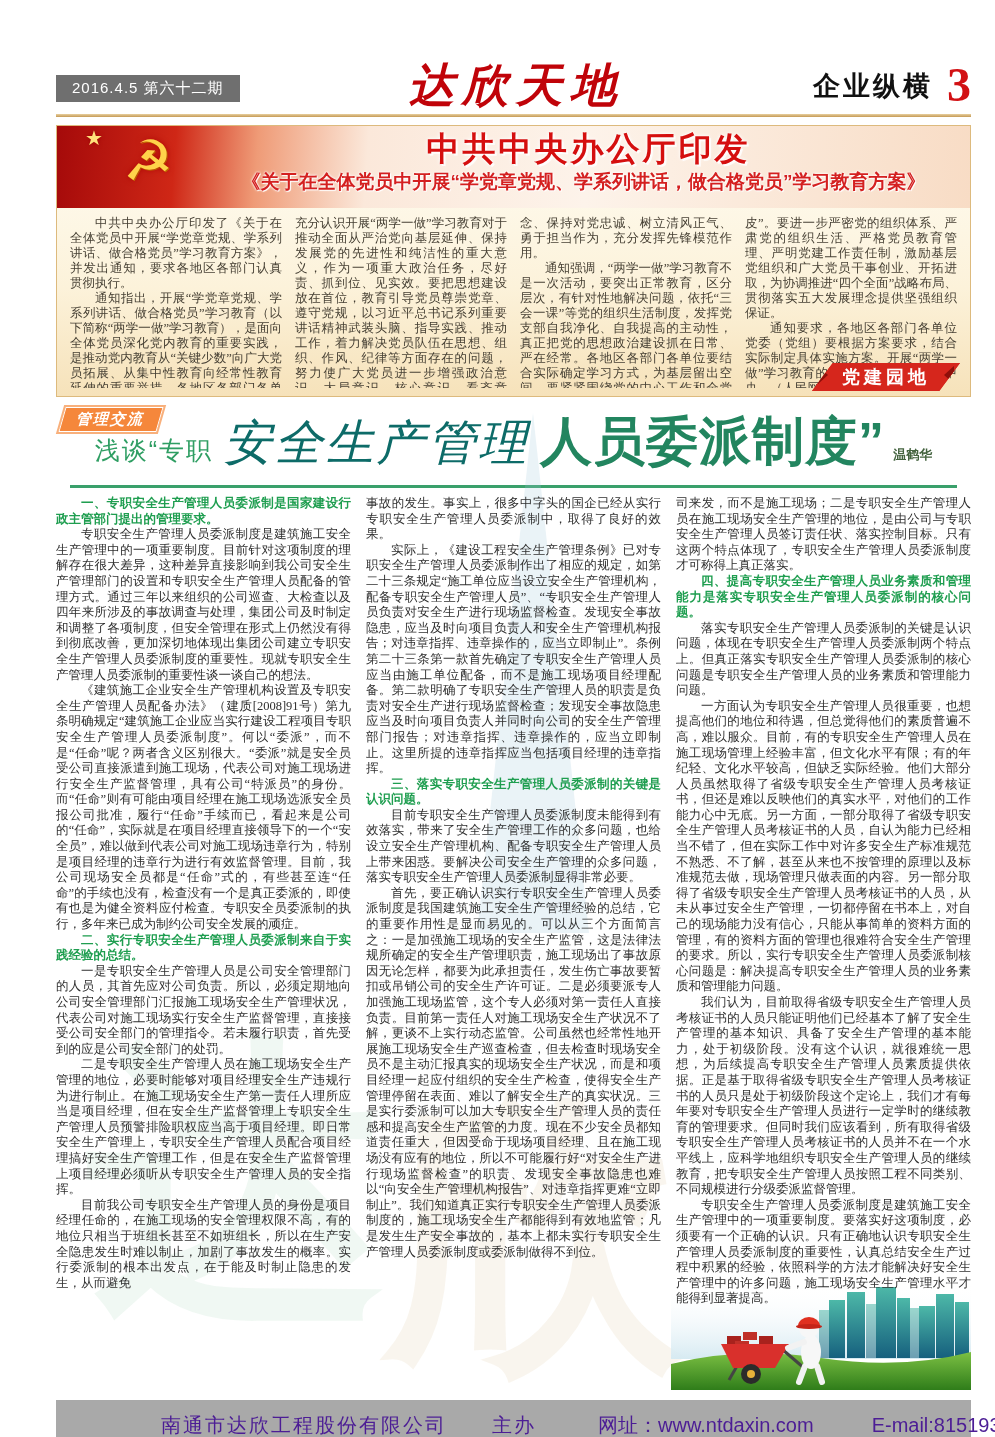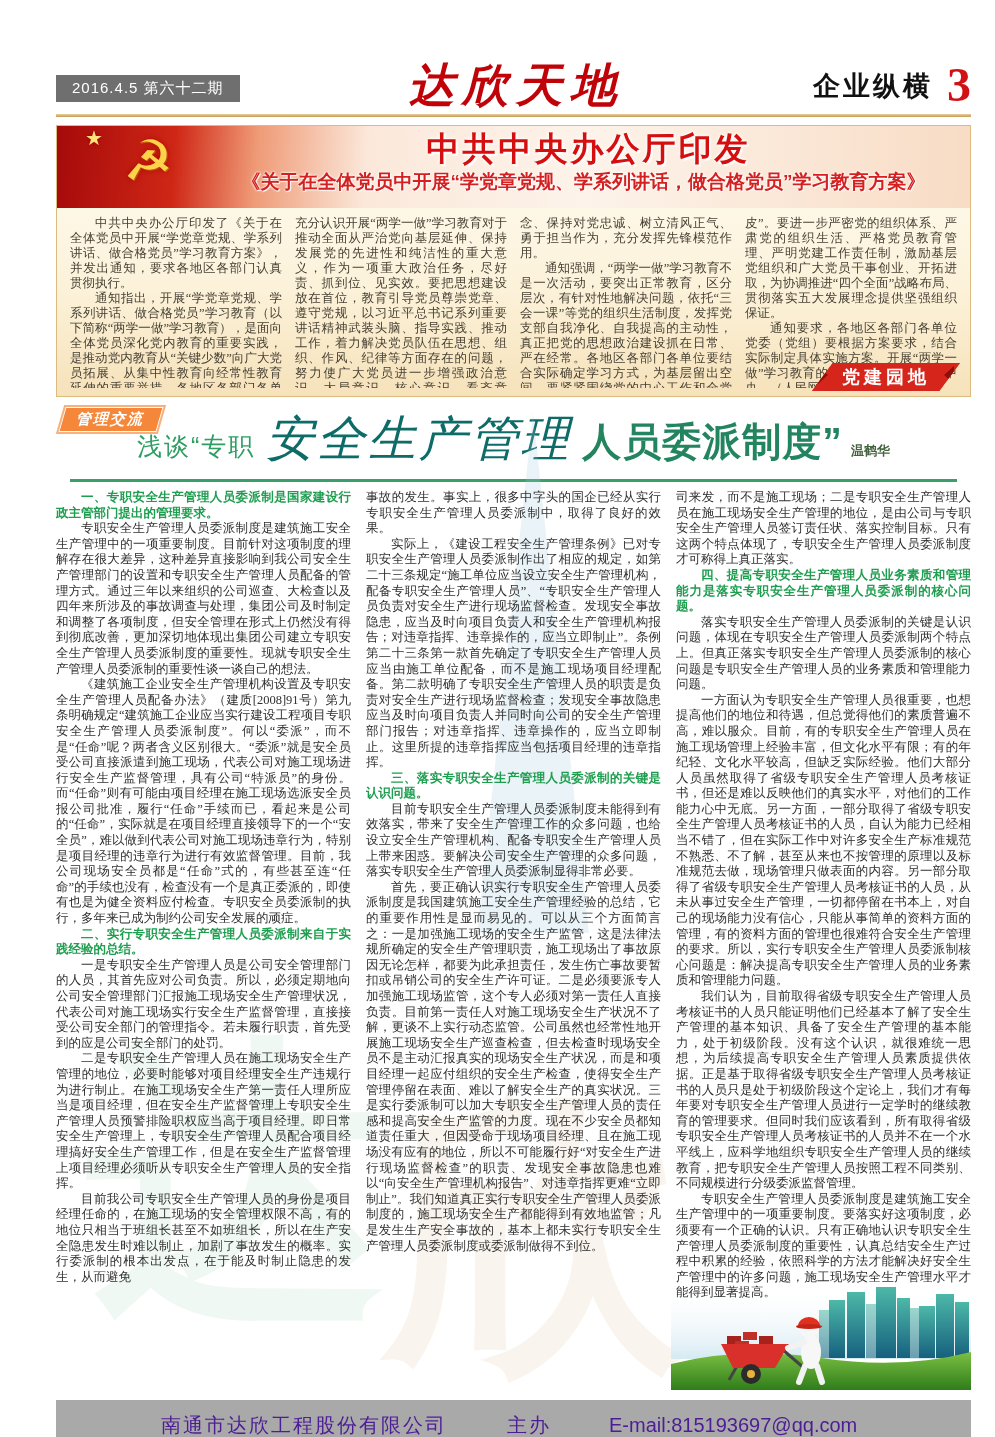--- a/index.html
+++ b/index.html
@@ -40,21 +40,21 @@
   .ribbon:after{content:"";position:absolute;right:6px;top:3px;border-right:10px solid #8f0f0a;
           border-top:9px solid transparent;border-bottom:9px solid transparent;}
   
   .a2{position:relative;margin:10px 40px 0;height:985px;}
   .tag-manage{position:absolute;left:6px;top:0;background:#f5873b;color:#fff;border:1px solid #fff;
       outline:2px solid #f8b07c;font-family:"Liberation Sans",sans-serif;font-size:15px;font-weight:bold;
       padding:2px 14px;transform:skewX(-16deg);letter-spacing:2px;}
   .a2-title{margin-top:6px;text-align:center;white-space:nowrap;font-family:"Liberation Sans",sans-serif;}
   .t-prefix{font-size:25px;font-weight:400;color:#2f9e63;letter-spacing:2px;}
   .t-emph{font-size:48px;font-weight:400;font-style:italic;color:#0d6b68;letter-spacing:3px;margin:0 6px;}
-  .t-suffix{font-size:39px;font-weight:900;color:#22855f;letter-spacing:1px;}
+  .t-suffix{font-size:52px;font-weight:900;color:#22855f;letter-spacing:1px;}
   .t-author{font-size:13px;color:#44633f;font-weight:bold;margin-left:4px;}
   .a2-rule{height:3px;background:#3aa06b;width:97%;margin:8px auto 0;}
   .a2-cols{position:relative;display:flex;gap:15px;margin-top:8px;height:900px;z-index:1;}
   .a2-cols .col{flex:1;font-size:12.5px;line-height:15.6px;color:#2f2f2f;overflow:hidden;}
   .para{margin:0;text-indent:2em;text-align:justify;}
   .para.cont{text-indent:0;}
   .a2 .para.hd{color:#1f9e50;font-weight:bold;font-family:"Liberation Sans",sans-serif;}
   
   .wm-tri{position:absolute;left:46%;top:6px;width:0;height:0;z-index:0;
       border-left:56px solid transparent;border-right:56px solid transparent;
@@ -62,21 +62,21 @@
   .wm-char{position:absolute;z-index:0;font-size:300px;font-weight:bold;color:rgba(110,190,140,.10);
       font-family:"Liberation Sans",sans-serif;line-height:1;}
   .wm-c1{left:30px;bottom:60px;}
   .wm-c2{left:330px;bottom:10px;color:rgba(200,160,90,.10);}
   
   .illus{position:absolute;right:0;bottom:2px;width:300px;height:106px;z-index:0;}
   
   .footer{display:flex;align-items:center;margin:8px 40px 0;height:50px;background:#a9a9a9;
       color:#4c1d95;font-family:"Liberation Sans",sans-serif;font-size:20px;white-space:nowrap;}
   .footer .f-pub{margin-left:105px;letter-spacing:2px;}
-  .footer .f-role{margin-left:60px;letter-spacing:2px;}
+  .footer .f-role{margin-left:45px;letter-spacing:2px;}
   .footer .f-web{margin-left:62px;}
   .footer .f-mail{margin-left:58px;}
 </style>
 </head>
 <body>
 
 <div class="page">
 
   <div class="header">
     <div class="issue-box">2016.4.5 第六十二期</div>
@@ -201,16 +201,17 @@
           <p class="para">一方面认为专职安全生产管理人员很重要，也想提高他们的地位和待遇，但总觉得他们的素质普遍不高，难以服众。目前，有的专职安全生产管理人员在施工现场管理上经验丰富，但文化水平有限；有的年纪轻、文化水平较高，但缺乏实际经验。他们大部分人员虽然取得了省级专职安全生产管理人员考核证书，但还是难以反映他们的真实水平，对他们的工作能力心中无底。另一方面，一部分取得了省级专职安全生产管理人员考核证书的人员，自认为能力已经相当不错了，但在实际工作中对许多安全生产标准规范不熟悉、不了解，甚至从来也不按管理的原理以及标准规范去做，现场管理只做表面的内容。另一部分取得了省级专职安全生产管理人员考核证书的人员，从未从事过安全生产管理，一切都停留在书本上，对自己的现场能力没有信心，只能从事简单的资料方面的管理，有的资料方面的管理也很难符合安全生产管理的要求。所以，实行专职安全生产管理人员委派制核心问题是：解决提高专职安全生产管理人员的业务素质和管理能力问题。</p>
           <p class="para">我们认为，目前取得省级专职安全生产管理人员考核证书的人员只能证明他们已经基本了解了安全生产管理的基本知识、具备了安全生产管理的基本能力，处于初级阶段。没有这个认识，就很难统一思想，为后续提高专职安全生产管理人员素质提供依据。正是基于取得省级专职安全生产管理人员考核证书的人员只是处于初级阶段这个定论上，我们才有每年要对专职安全生产管理人员进行一定学时的继续教育的管理要求。但同时我们应该看到，所有取得省级专职安全生产管理人员考核证书的人员并不在一个水平线上，应科学地组织专职安全生产管理人员的继续教育，把专职安全生产管理人员按照工程不同类别、不同规模进行分级委派监督管理。</p>
           <p class="para">专职安全生产管理人员委派制度是建筑施工安全生产管理中的一项重要制度。要落实好这项制度，必须要有一个正确的认识。只有正确地认识专职安全生产管理人员委派制度的重要性，认真总结安全生产过程中积累的经验，依照科学的方法才能解决好安全生产管理中的许多问题，施工现场安全生产管理水平才能得到显著提高。</p>
         </div>
     </div>
   </div>
 
   <div class="footer">
     <span class="f-pub">南通市达欣工程股份有限公司</span>
     <span class="f-role">主办</span>
+    <span class="f-web">网址：www.ntdaxin.com</span>
     <span class="f-mail">E-mail:815193697@qq.com</span>
   </div>
 
 </div>
 
 </body></html>

